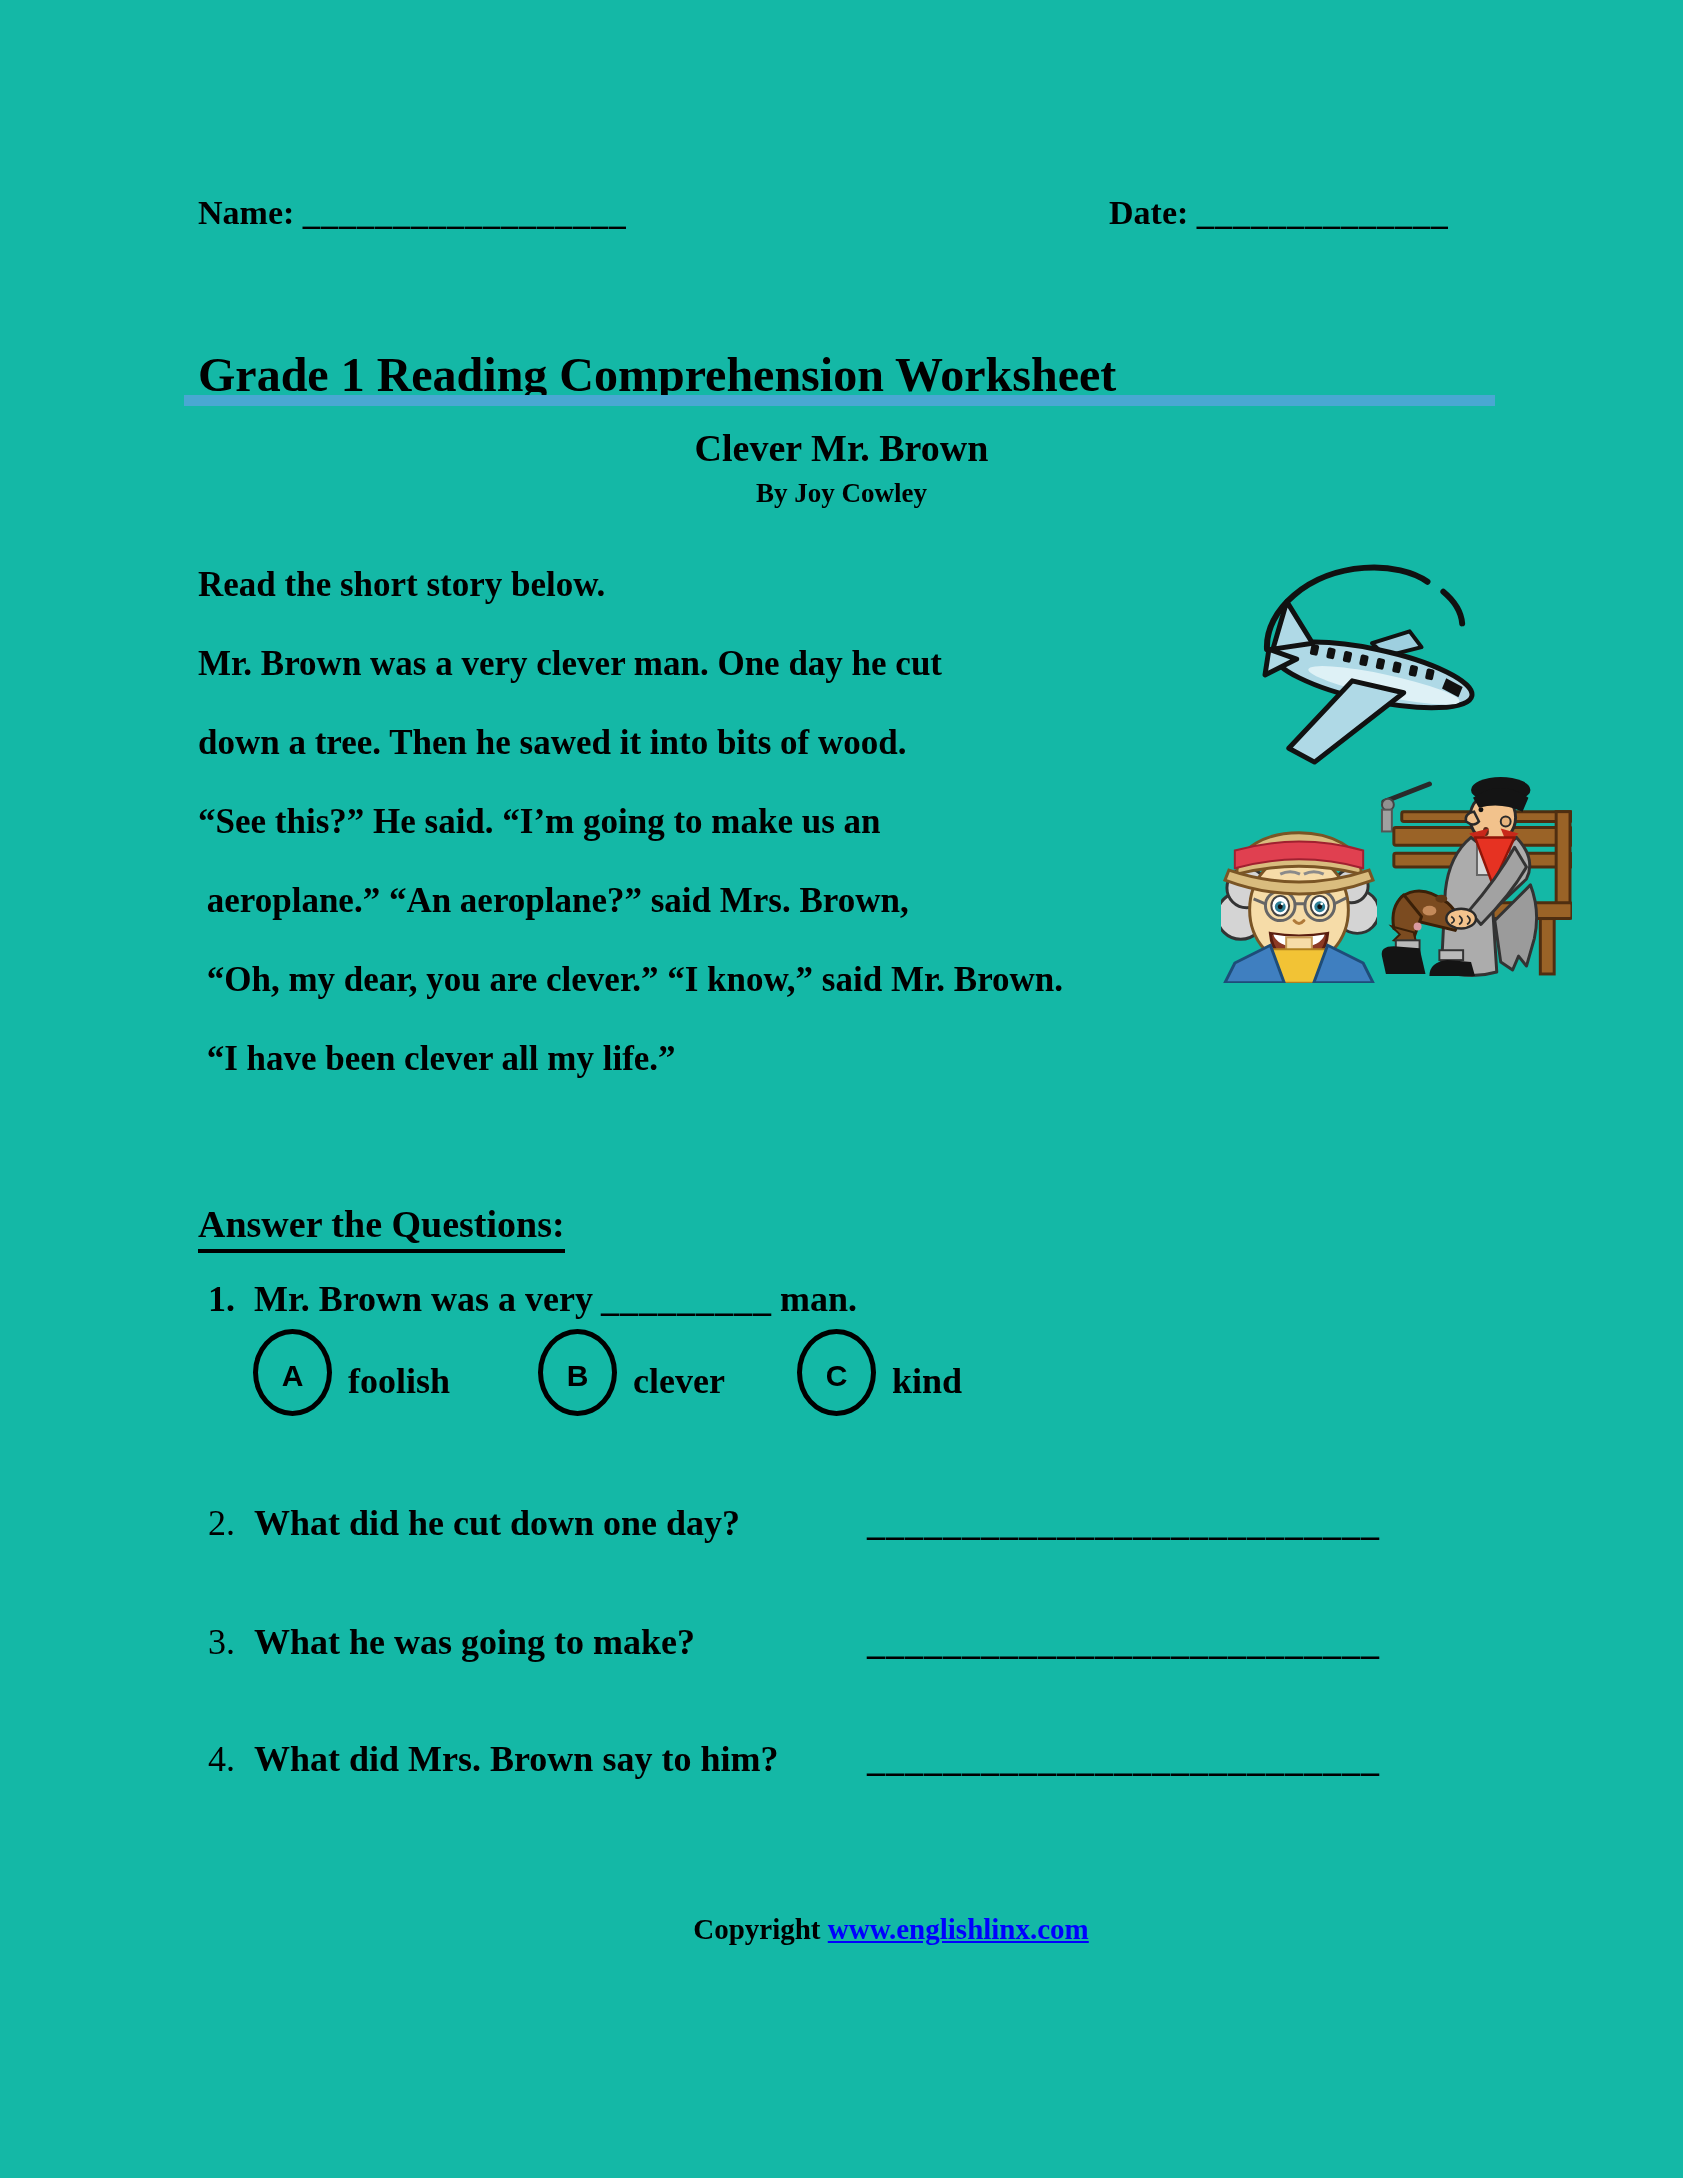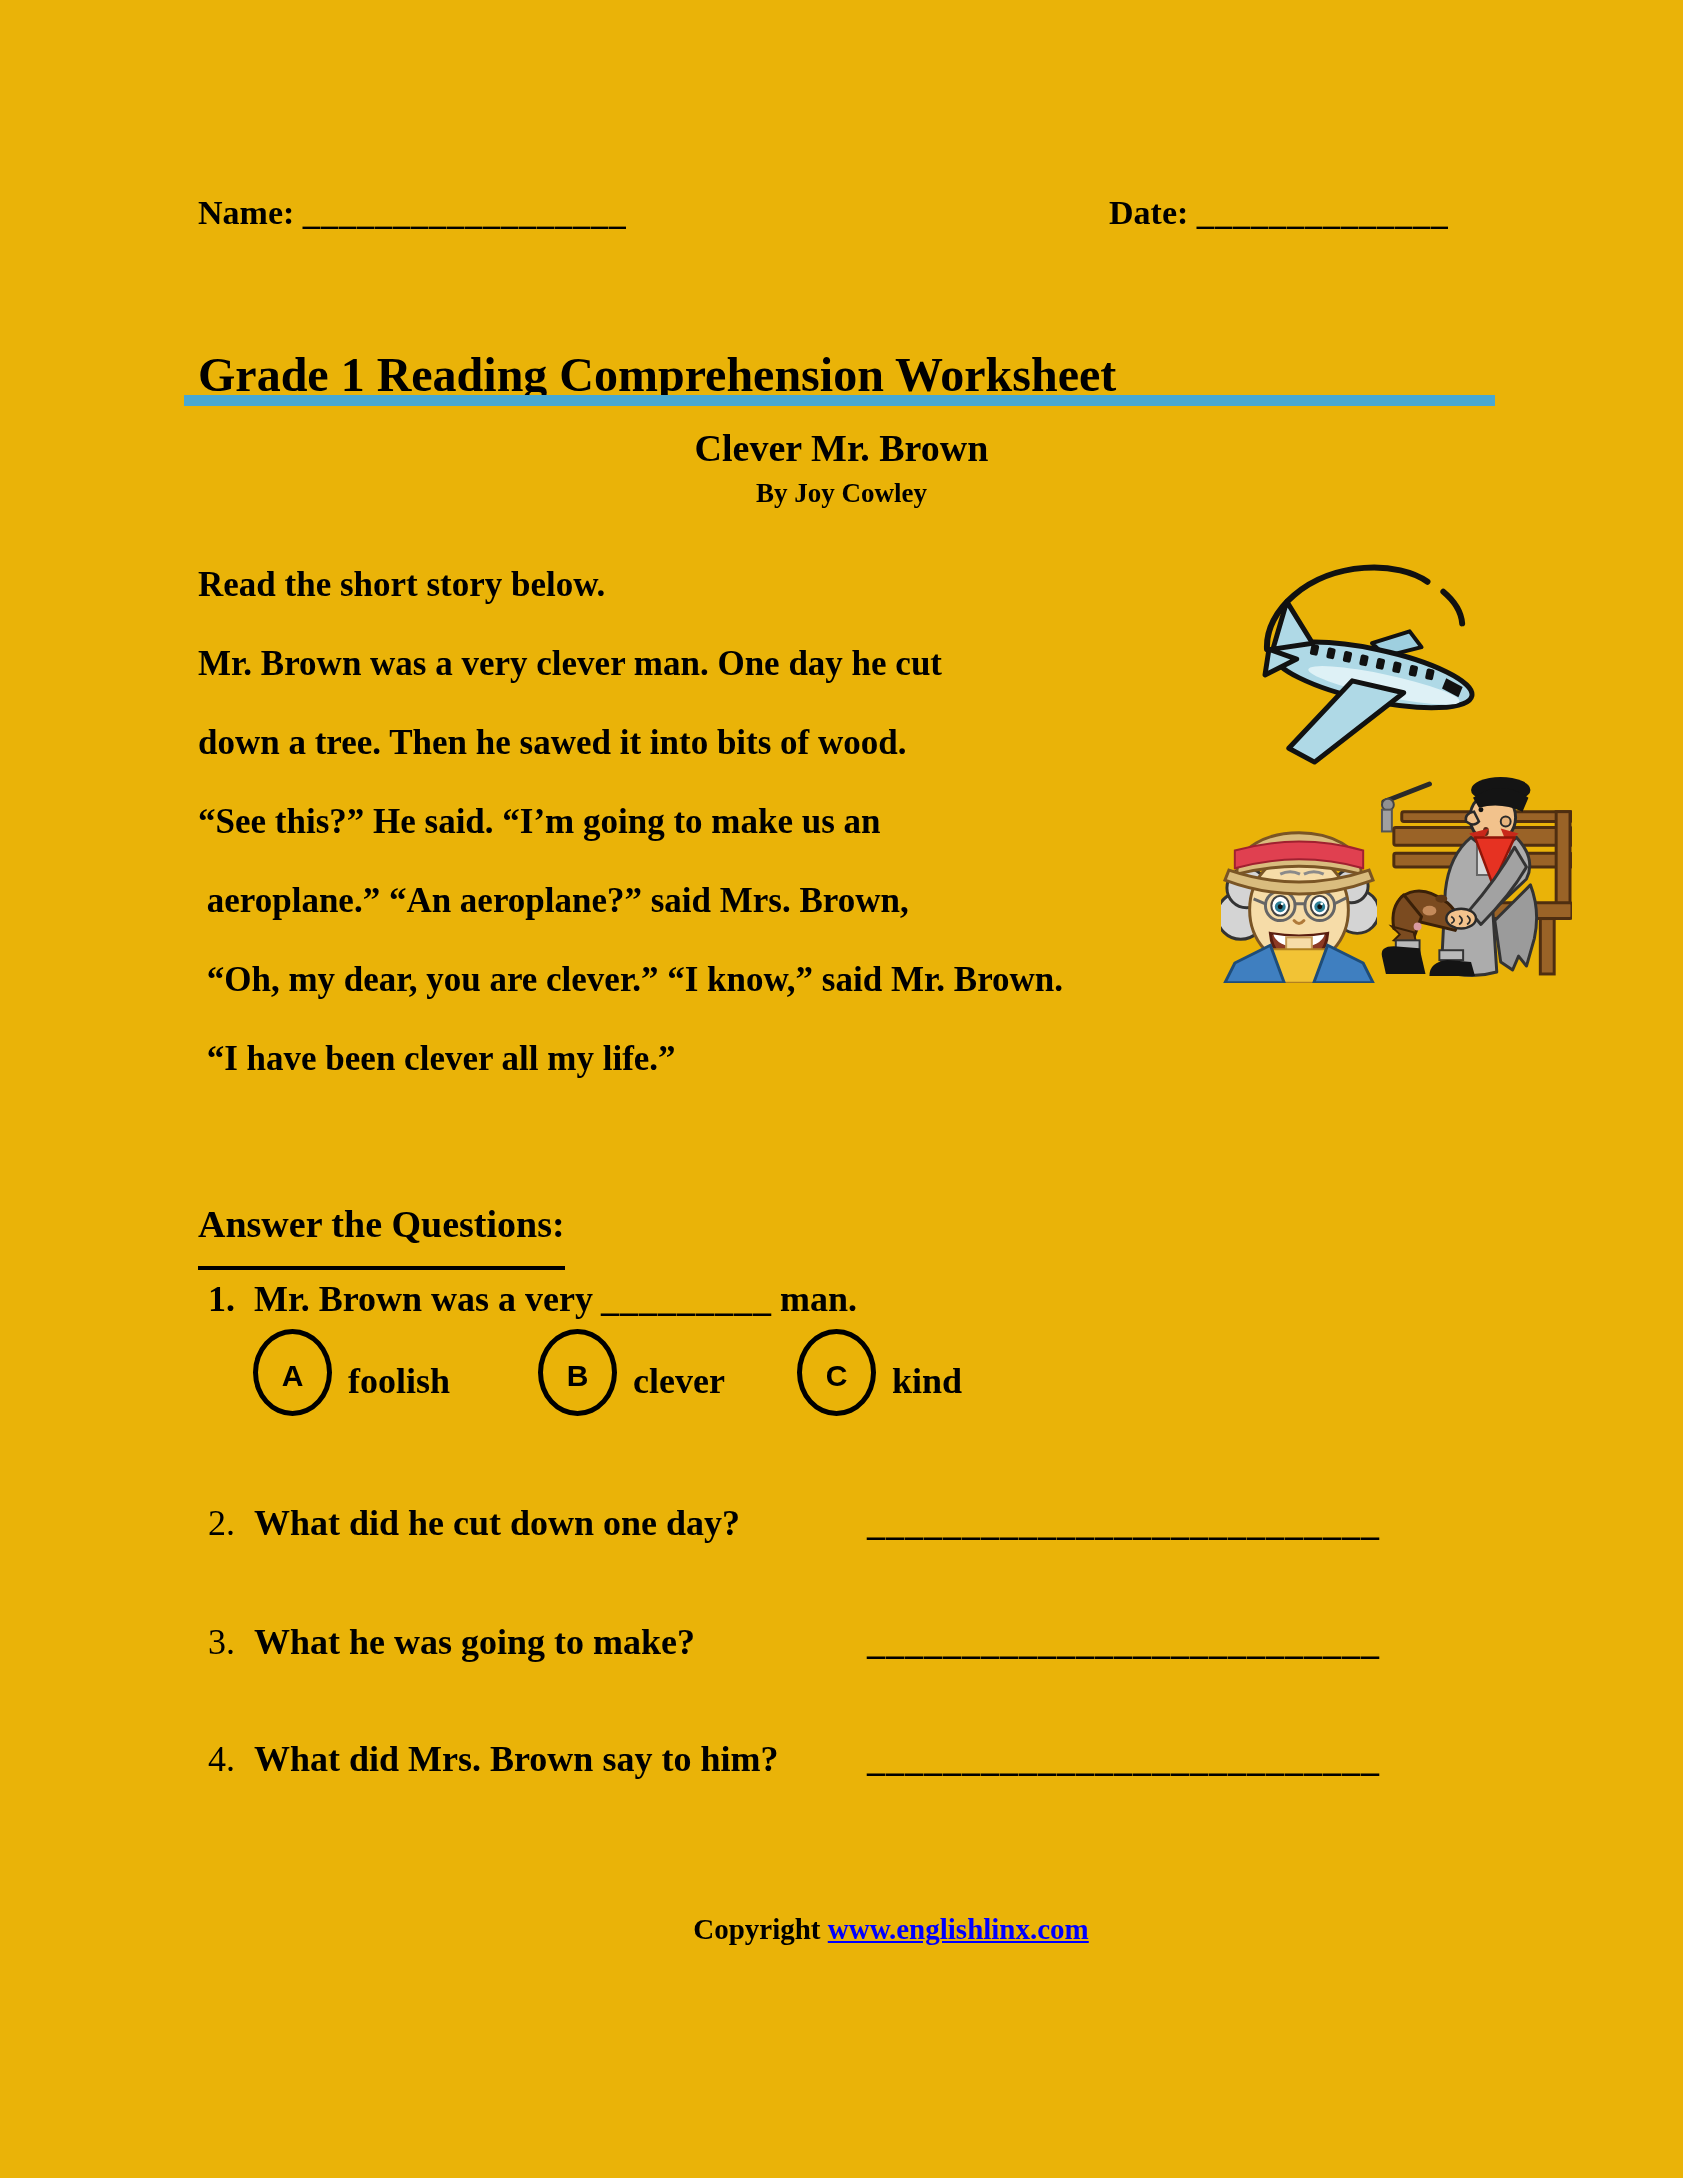--- a/index.html
+++ b/index.html
@@ -1,39 +1,39 @@
 <!DOCTYPE html>
 <html><head>
 <meta charset="utf-8">
 <style>
   html,body{margin:0;padding:0;background:#e8e8e8;}
   .page{
     position:relative;
     width:1683px;height:2178px;
-    background:#eab308;
+    background:#14b8a6;
     font-family:"Liberation Serif","DejaVu Serif",serif;
     color:#000;
     overflow:hidden;
   }
   .abs{position:absolute;}
   
   .hdr{top:194px;font-size:34px;font-weight:700;white-space:pre;}
   .hdr .blank{letter-spacing:1px;}
   
   .ws-title{top:347px;left:198px;font-size:48px;font-weight:700;}
   .rule{top:395px;left:184px;width:1311px;height:11px;}
   
   .story-title{top:426px;left:0;width:1683px;text-align:center;font-size:38px;font-weight:700;}
   .story-author{top:478px;left:0;width:1683px;text-align:center;font-size:27px;font-weight:700;}
   
   .story{top:545px;left:198px;width:1049px;font-size:35px;font-weight:700;}
   .story .line{height:79px;line-height:79px;white-space:pre;}
   
   .ans-head{top:1202px;left:198px;font-size:38px;font-weight:700;}
-  .ans-head span{display:inline-block;border-bottom:4px solid #000;padding-bottom:20px;}
+  .ans-head span{display:inline-block;border-bottom:4px solid #000;padding-bottom:3px;}
   .q-row{left:208px;font-size:36px;line-height:48px;white-space:pre;width:1267px;}
   .q-row .qnum{display:inline-block;width:46px;font-weight:700;}
   .q-row.light .qnum{font-weight:400;}
   .q-row .qtext{font-weight:700;}
   .q-row .qblank{position:absolute;left:659px;top:0;font-weight:700;letter-spacing:1px;text-align:center;}
   .q1{top:1275px;}
   .q2{top:1499px;}
   .q3{top:1618px;}
   .q4{top:1735px;}
   .q1 .inlineblank{font-weight:700;letter-spacing:1px;margin:0 8px;}

